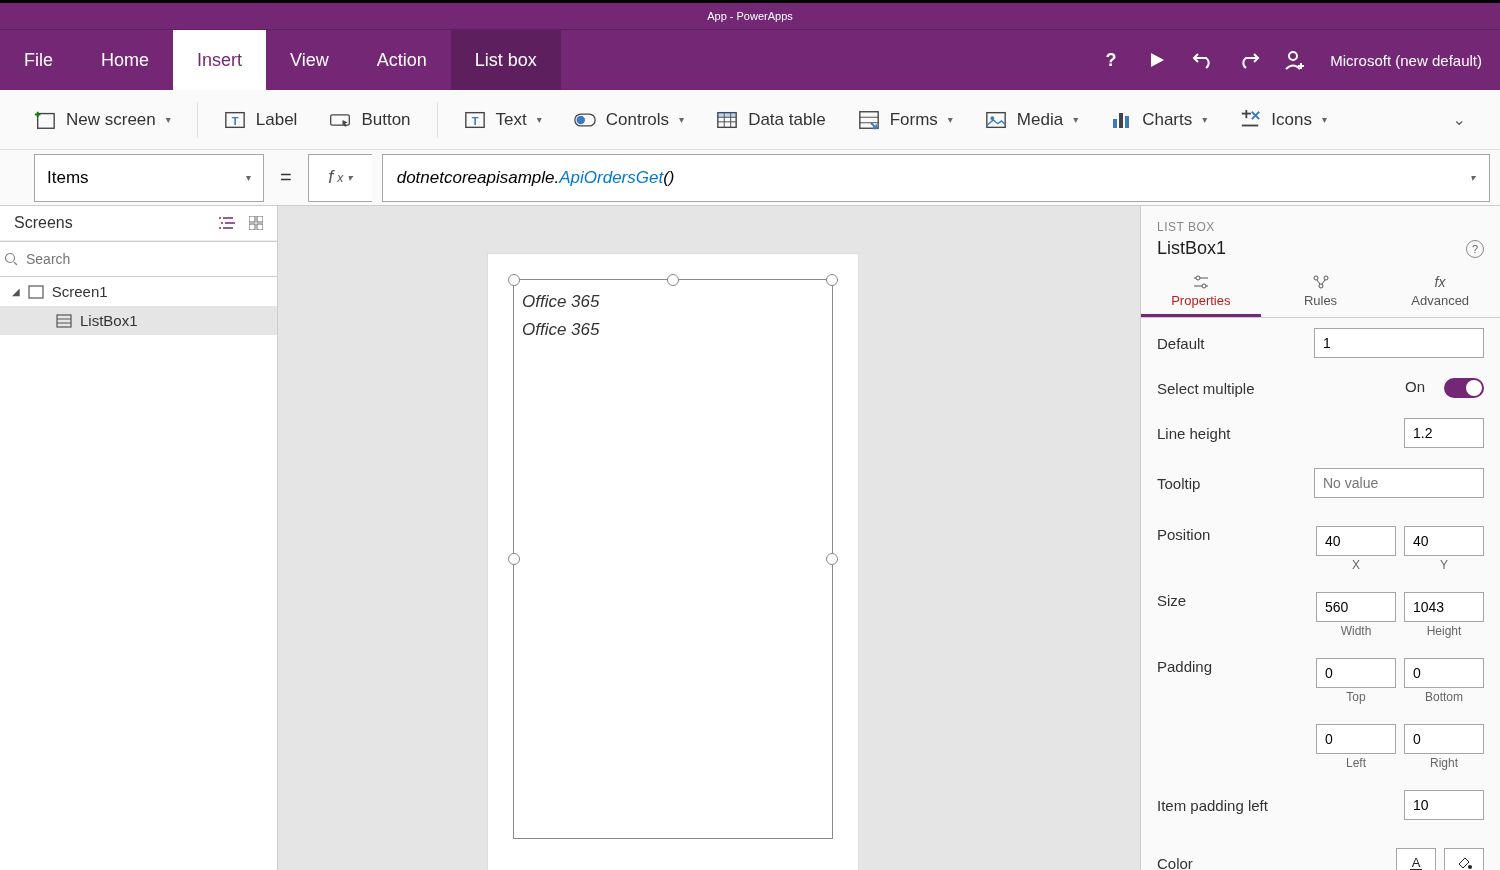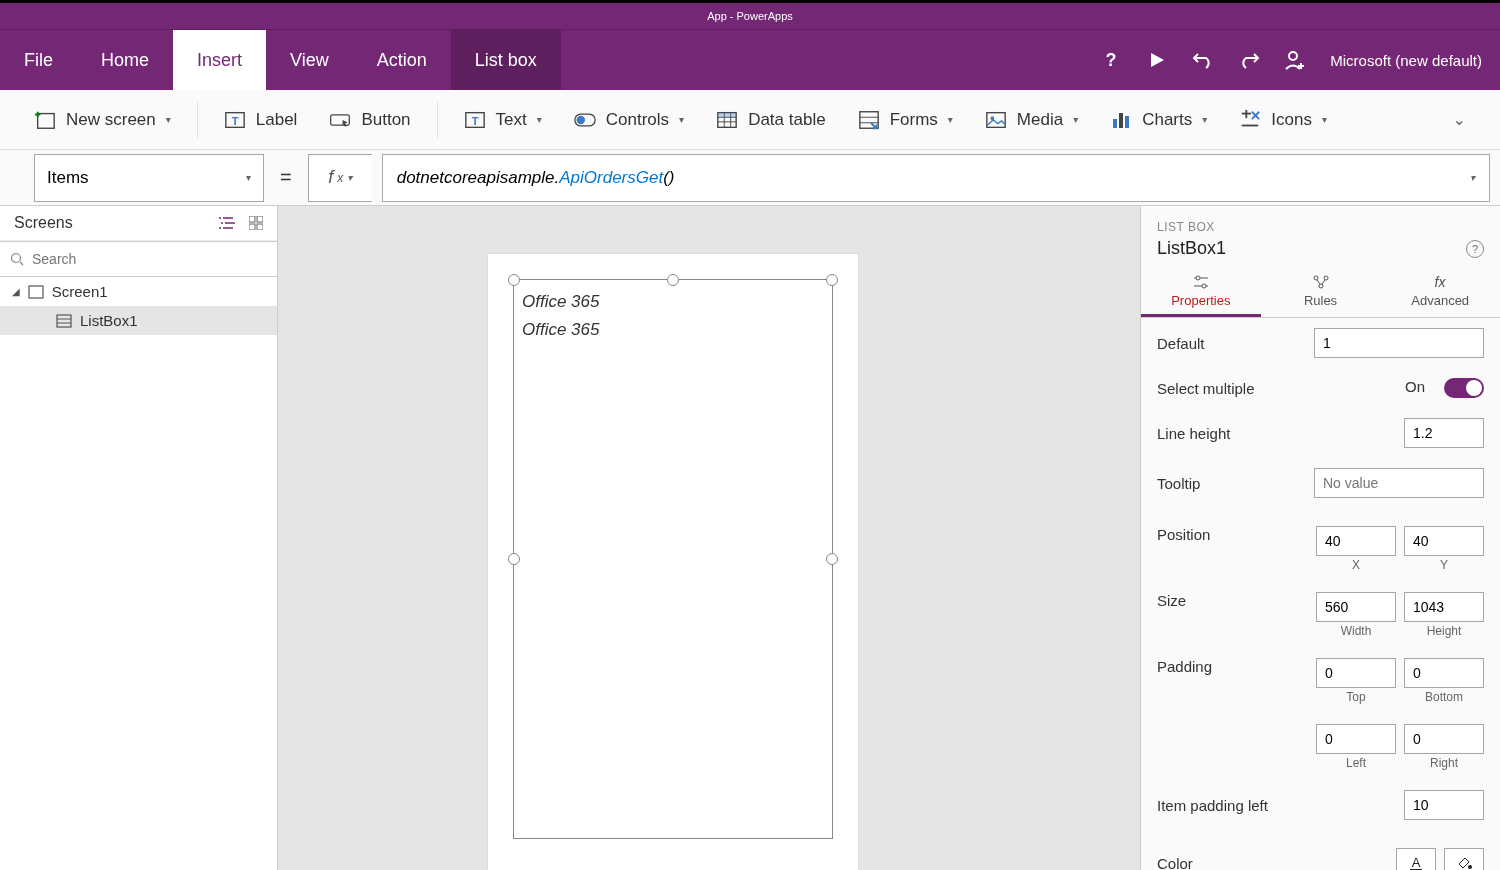--- a/index.html
+++ b/index.html
@@ -34,21 +34,21 @@
 .formula-input { flex: 1; height: 48px; border: 1px solid #a6a6a6; background: #fff; display: flex; align-items: center; padding: 0 14px; font-size: 17px; font-family: "Segoe UI", monospace; justify-content: space-between; font-style: italic; }
 .formula-method { color: #0078d4; }
 
 
 .main { display: flex; height: calc(870px - 30px - 60px - 60px - 56px); }
 
 
 .tree { width: 278px; border-right: 1px solid #cdcdcd; background: #fff; display: flex; flex-direction: column; }
 .tree-header { display: flex; align-items: center; justify-content: space-between; padding: 8px 14px; font-size: 16px; color: #333; border-bottom: 1px solid #eee;}
 .tree-header-icons { display: flex; gap: 14px; color: #666; }
-.tree-search { display: flex; align-items: center; border: 1px solid #cdcdcd; border-left: none; border-right:none; height: 36px; padding: 0 10px; gap: 8px; color: #888; }
+.tree-search { display: flex; align-items: center; border: 1px solid #cdcdcd; border-left: none; border-right:none; height: 36px; padding: 0 4px; gap: 8px; color: #888; }
 .tree-search input { border: none; outline: none; flex: 1; font-size: 14px; }
 .tree-node { display: flex; align-items: center; gap: 8px; padding: 6px 10px; font-size: 15px; color: #333; cursor: pointer; }
 .tree-node.screen { padding-left: 12px; }
 .tree-node.child { padding-left: 56px; background: #e5e5e5; }
 
 
 .canvas { flex: 1; background: #e5e5e5; position: relative; }
 .artboard { position: absolute; left: 210px; top: 48px; width: 370px; height: 620px; background: #fff; box-shadow: 0 0 0 1px #ddd; }
 .listbox { position: absolute; left: 25px; top: 25px; width: 320px; height: 560px; border: 1px solid #888; background: #fff; padding: 8px 0; }
 .listbox-item { padding: 4px 8px; font-size: 17px; color: #333; font-style: italic; }

